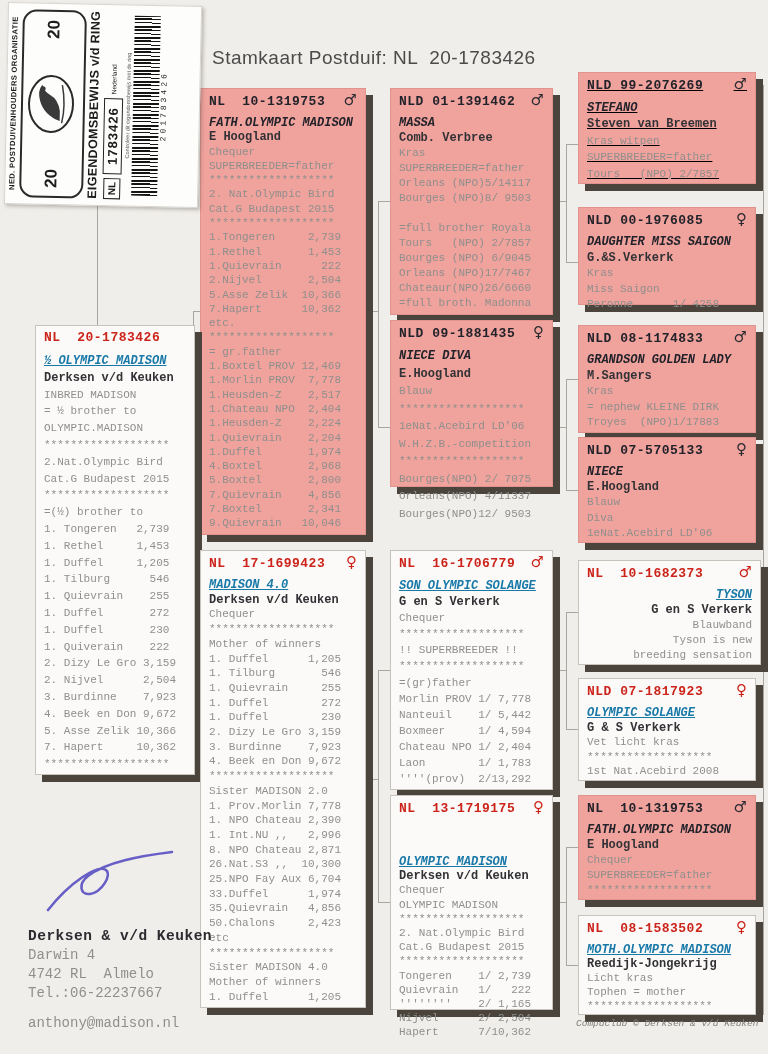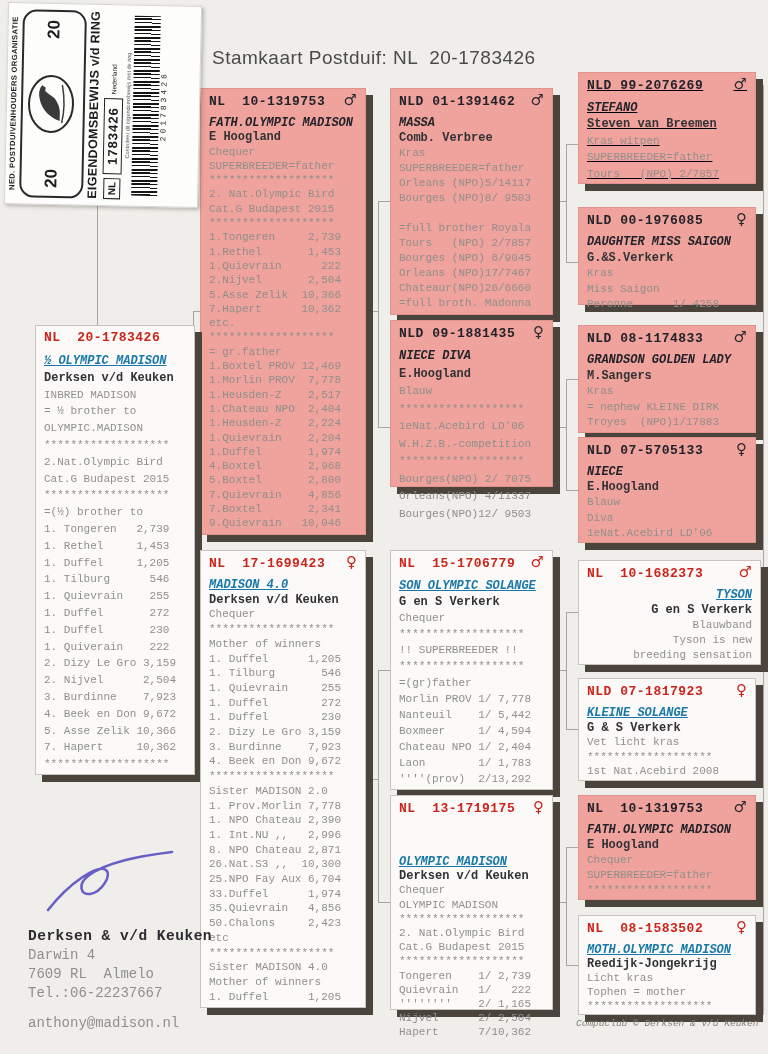--- a/index.html
+++ b/index.html
@@ -338,21 +338,21 @@
 50.Chalons     2,423
 etc
 *******************
 Sister MADISON 4.0
 Mother of winners
 1. Duffel      1,205</div>
       </div>
     </div>
     <div class="box white" style="left: 390px; top: 550px; width: 163px; height: 240px;">
       <div class="bh">
-        <span class="ring">NL  15-1706779</span>
+        <span class="ring">NL  16-1706779</span>
         <span class="sex">♂</span>
       </div>
       <div class="bc" style="line-height: 16.1px;">
         <div class="bn">SON OLYMPIC SOLANGE</div>
         <div class="bo">G en S Verkerk</div>
         <div class="bl">Chequer
 *******************
 !! SUPERBREEDER !!
 *******************
 =(gr)father
@@ -397,21 +397,21 @@
 Tyson is new
 breeding sensation</div>
       </div>
     </div>
     <div class="box white" style="left: 578px; top: 678px; width: 178px; height: 103px;">
       <div class="bh">
         <span class="ring">NLD 07-1817923</span>
         <span class="sex">♀</span>
       </div>
       <div class="bc" style="line-height: 14.6px;">
-        <div class="bn">KLEINE SOLANGE</div>
+        <div class="bn">OLYMPIC SOLANGE</div>
         <div class="bo">G &amp; S Verkerk</div>
         <div class="bl">Vet licht kras
 *******************
 1st Nat.Acebird 2008</div>
       </div>
     </div>
     <div class="box pink" style="left: 578px; top: 795px; width: 178px; height: 105px;">
       <div class="bh">
         <span class="ring">NL  10-1319753</span>
         <span class="sex">♂</span>
@@ -441,18 +441,18 @@
 
 <div class="signature">
   <svg width="140" height="68" viewBox="0 0 140 68">
     <path d="M8 62 C 30 34, 58 16, 66 22 C 72 27, 62 44, 50 46 C 40 47, 38 36, 48 28 C 66 14, 100 8, 132 4" fill="none" stroke="#544bc0" stroke-width="2.6" stroke-linecap="round" opacity="0.88"></path>
   </svg>
 </div>
 
 <div class="owner-block">
   <div class="owner-name">Derksen &amp; v/d Keuken</div>
   <div class="owner-line">Darwin 4</div>
-  <div class="owner-line">7609 RL  Almelo</div>
+  <div class="owner-line">4742 RL  Almelo</div>
   <div class="owner-line">Tel.:06-22237667</div>
   <div class="owner-line owner-email">anthony@madison.nl</div>
 </div>
 
 <div class="footer-credit">Compuclub © Derksen &amp; v/d Keuken</div>
 
 </body></html>

